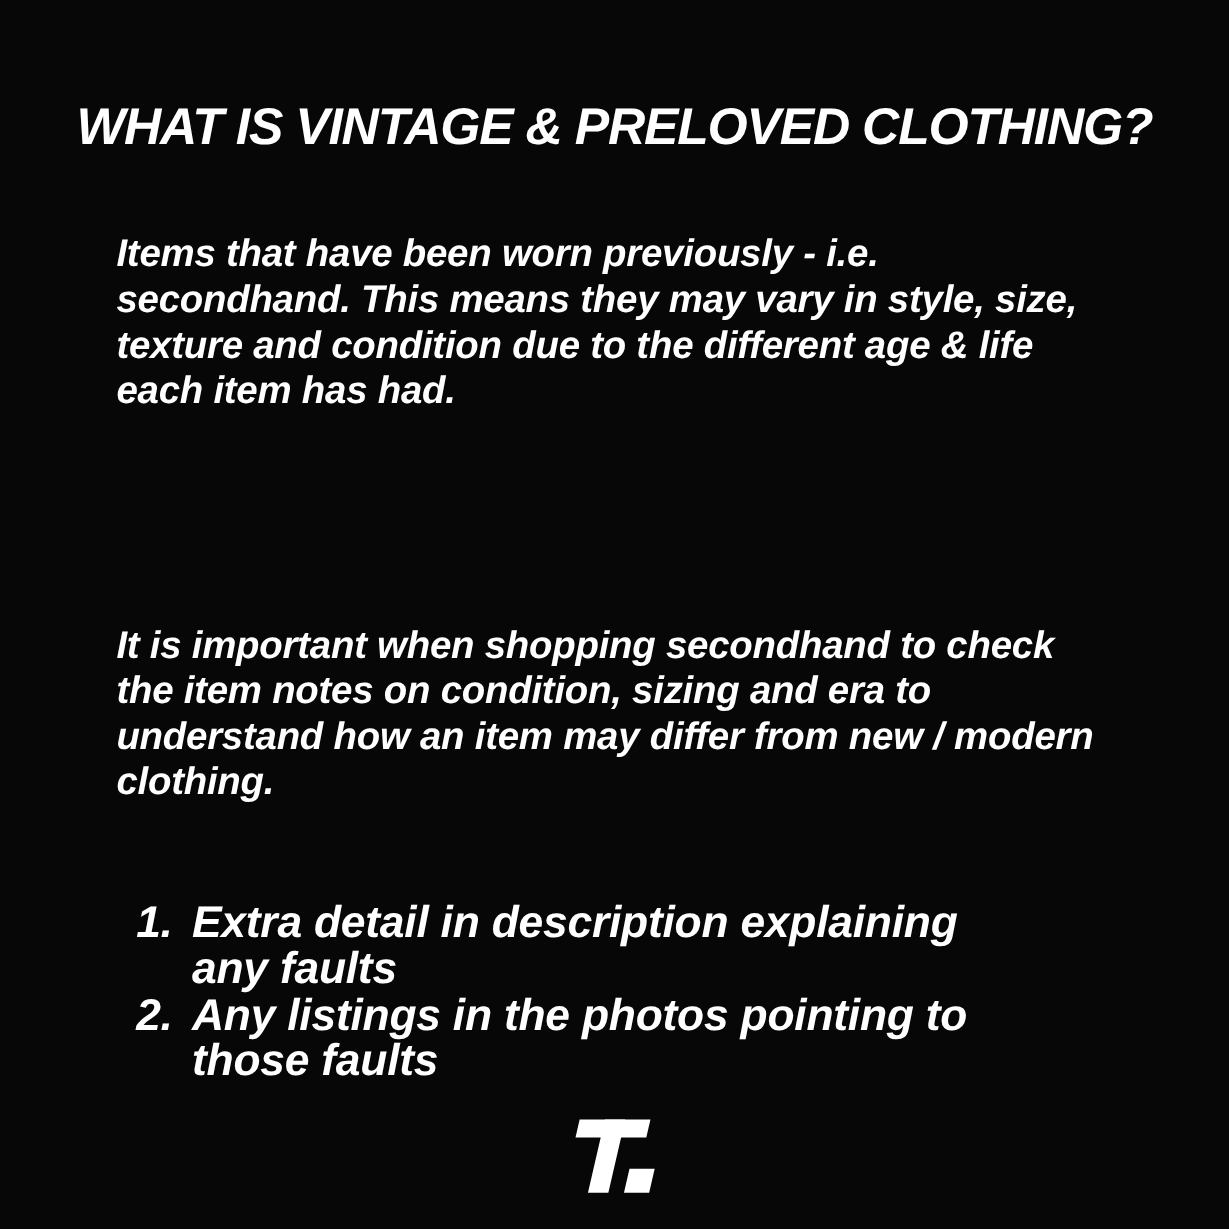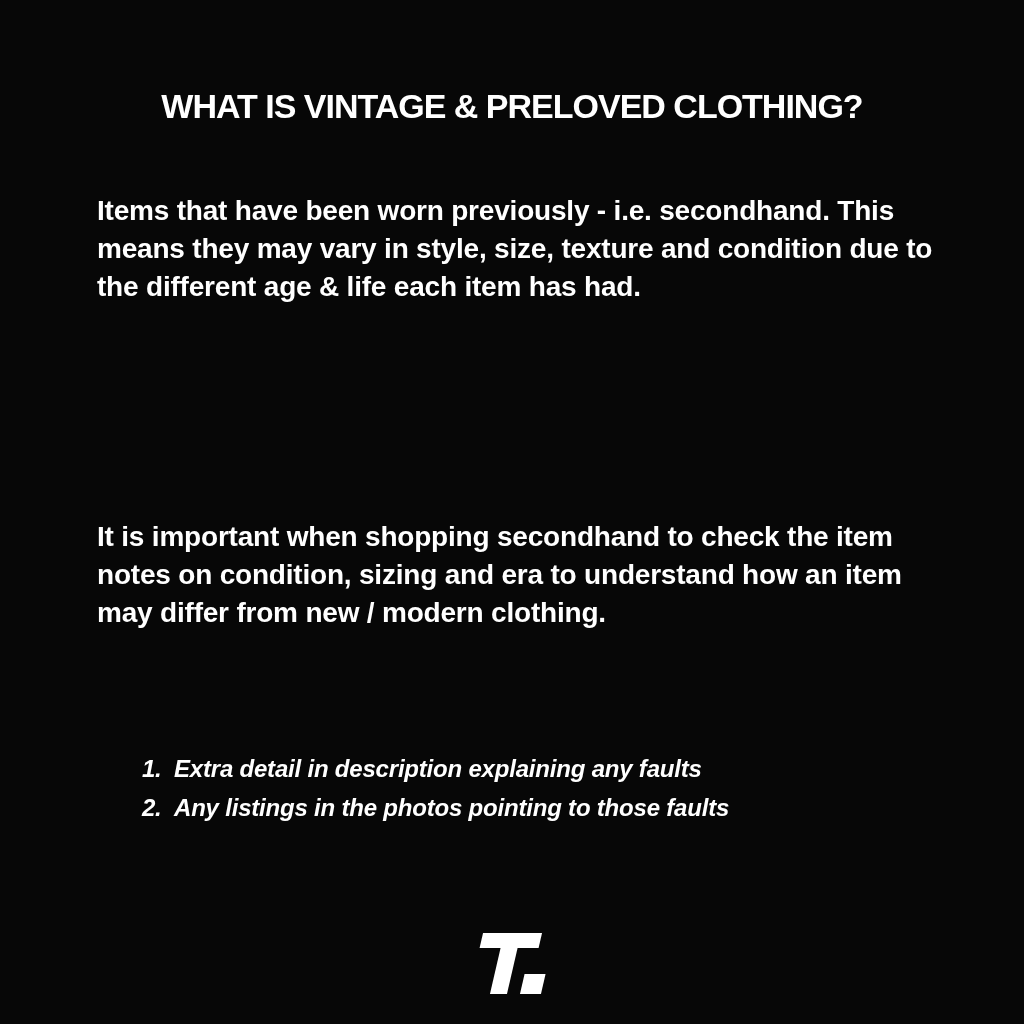--- a/index.html
+++ b/index.html
@@ -21,60 +21,62 @@
     position: absolute;
     inset: 0;
   }
 
   .heading {
     position: absolute;
     left: 0;
     width: 1024px;
     text-align: center;
     font-weight: 700;
-    font-size: 34px;
+    font-size: 43px;
     line-height: 52px;
     letter-spacing: -1px;
     color: #ffffff;
+    font-style: italic;
   }
 
   .heading-1 {
     top: 80px;
   }
 
   .heading-2 {
     top: 380px;
     left: 132px;
     width: 760px;
   }
 
   .body-text {
     position: absolute;
     left: 97px;
     width: 836px;
+    font-style: italic;
     font-weight: 700;
-    font-size: 28px;
+    font-size: 32px;
     line-height: 38px;
     letter-spacing: -0.2px;
     color: #ffffff;
   }
 
   .paragraph-1 { top: 192px; }
   .paragraph-2 { top: 518px; }
   .list-intro  { top: 678px; }
 
   .fault-list {
     position: absolute;
     top: 750px;
-    left: 18px;
+    left: 4px;
     width: 860px;
     padding-left: 150px;
     font-style: italic;
     font-weight: 700;
-    font-size: 24px;
+    font-size: 37px;
     line-height: 38px;
     letter-spacing: -0.2px;
     color: #ffffff;
     list-style-position: outside;
   }
 
   .fault-list li {
     padding-left: 6px;
     margin-bottom: 1px;
   }

